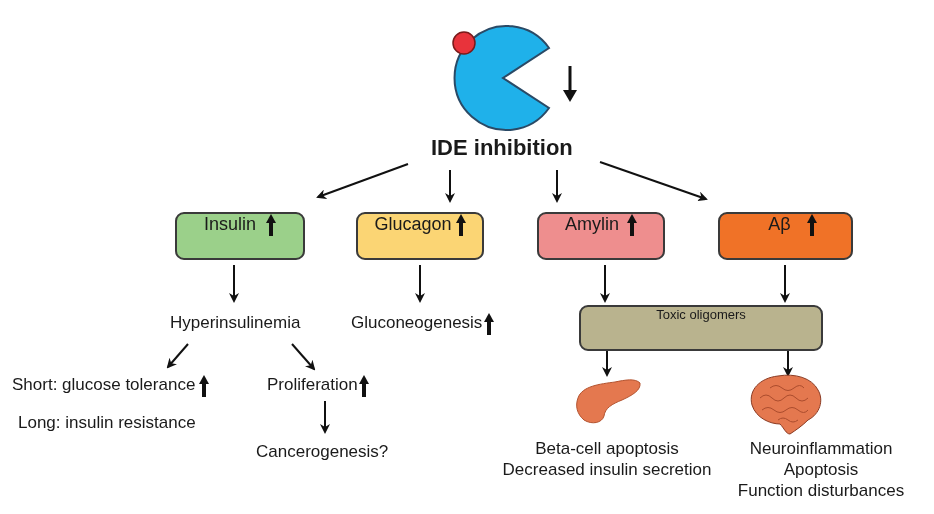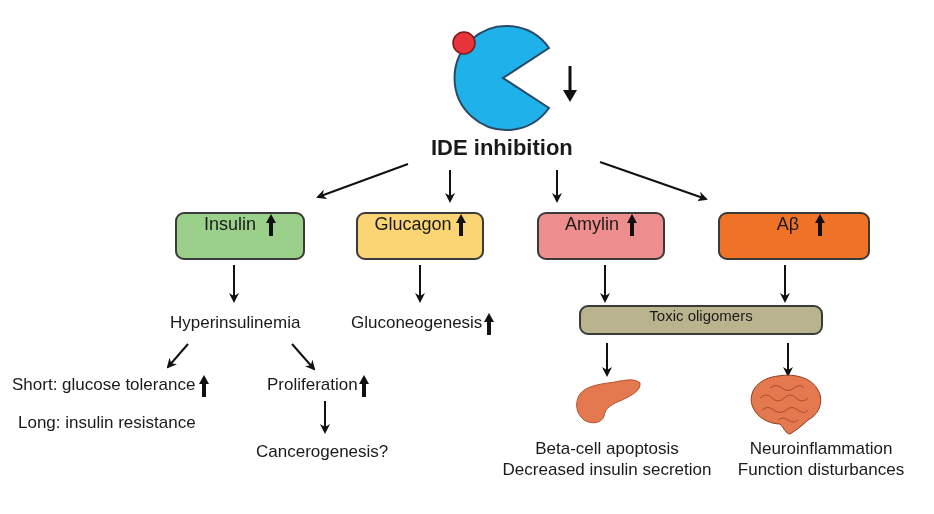--- a/index.html
+++ b/index.html
@@ -77,25 +77,25 @@
     <span class="up" style="margin-left:10px;"></span>
 </div>
 <div class="box" id="b-glucagon" style="left: 356px; top: 212px; width: 128px; height: 48px; background: rgb(251, 213, 116);">
   <span>Glucagon</span>
     <span class="up"></span>
 </div>
 <div class="box" id="b-amylin" style="left: 537px; top: 212px; width: 128px; height: 48px; background: rgb(238, 142, 142);">
   <span>Amylin</span>
     <span class="up" style="margin-left:8px;"></span>
 </div>
-<div class="box" id="b-abeta" style="left: 718px; top: 212px; width: 152px; height: 48px; background: rgb(240, 114, 39);">
+<div class="box" id="b-abeta" style="left: 718px; top: 212px; width: 135px; height: 48px; background: rgb(240, 114, 39);">
   <span style="margin-left:14px;">Aβ</span>
     <span class="up" style="margin-left:16px;"></span>
 </div>
-<div class="box" id="b-oligo" style="left: 579px; top: 305px; width: 244px; height: 30px; font-size: 15px; background: rgb(185, 179, 142);">
+<div class="box" id="b-oligo" style="left: 579px; top: 305px; width: 244px; height: 46px; font-size: 13px; background: rgb(185, 179, 142);">
   <span>Toxic oligomers</span>
 </div>
 
 <div class="txt" style="left:170px; top:312px;">Hyperinsulinemia</div>
 <div class="txt" style="left:351px; top:312px;text-align:center;">
   <span>Gluconeogenesis</span><span class="up" style="margin-left:2px;"></span>
 </div>
 <div class="txt" style="left:12px; top:374px;text-align:right;">
   <span>Short: glucose tolerance</span><span class="up" style="margin-left:4px;"></span>
 </div>
@@ -104,14 +104,15 @@
   <span>Proliferation</span><span class="up" style="margin-left:1px;"></span>
 </div>
 <div class="txt" style="left:256px; top:441px;">Cancerogenesis?</div>
 
 <div class="txt center" style="left:500px; top:438px; width:214px;">
   <div>Beta-cell apoptosis</div>
   <div>Decreased insulin secretion</div>
 </div>
 <div class="txt center" style="left:720px; top:438px; width:202px;">
   <div>Neuroinflammation</div>
+  <div>Apoptosis</div>
   <div>Function disturbances</div>
 </div>
 
 </body></html>

